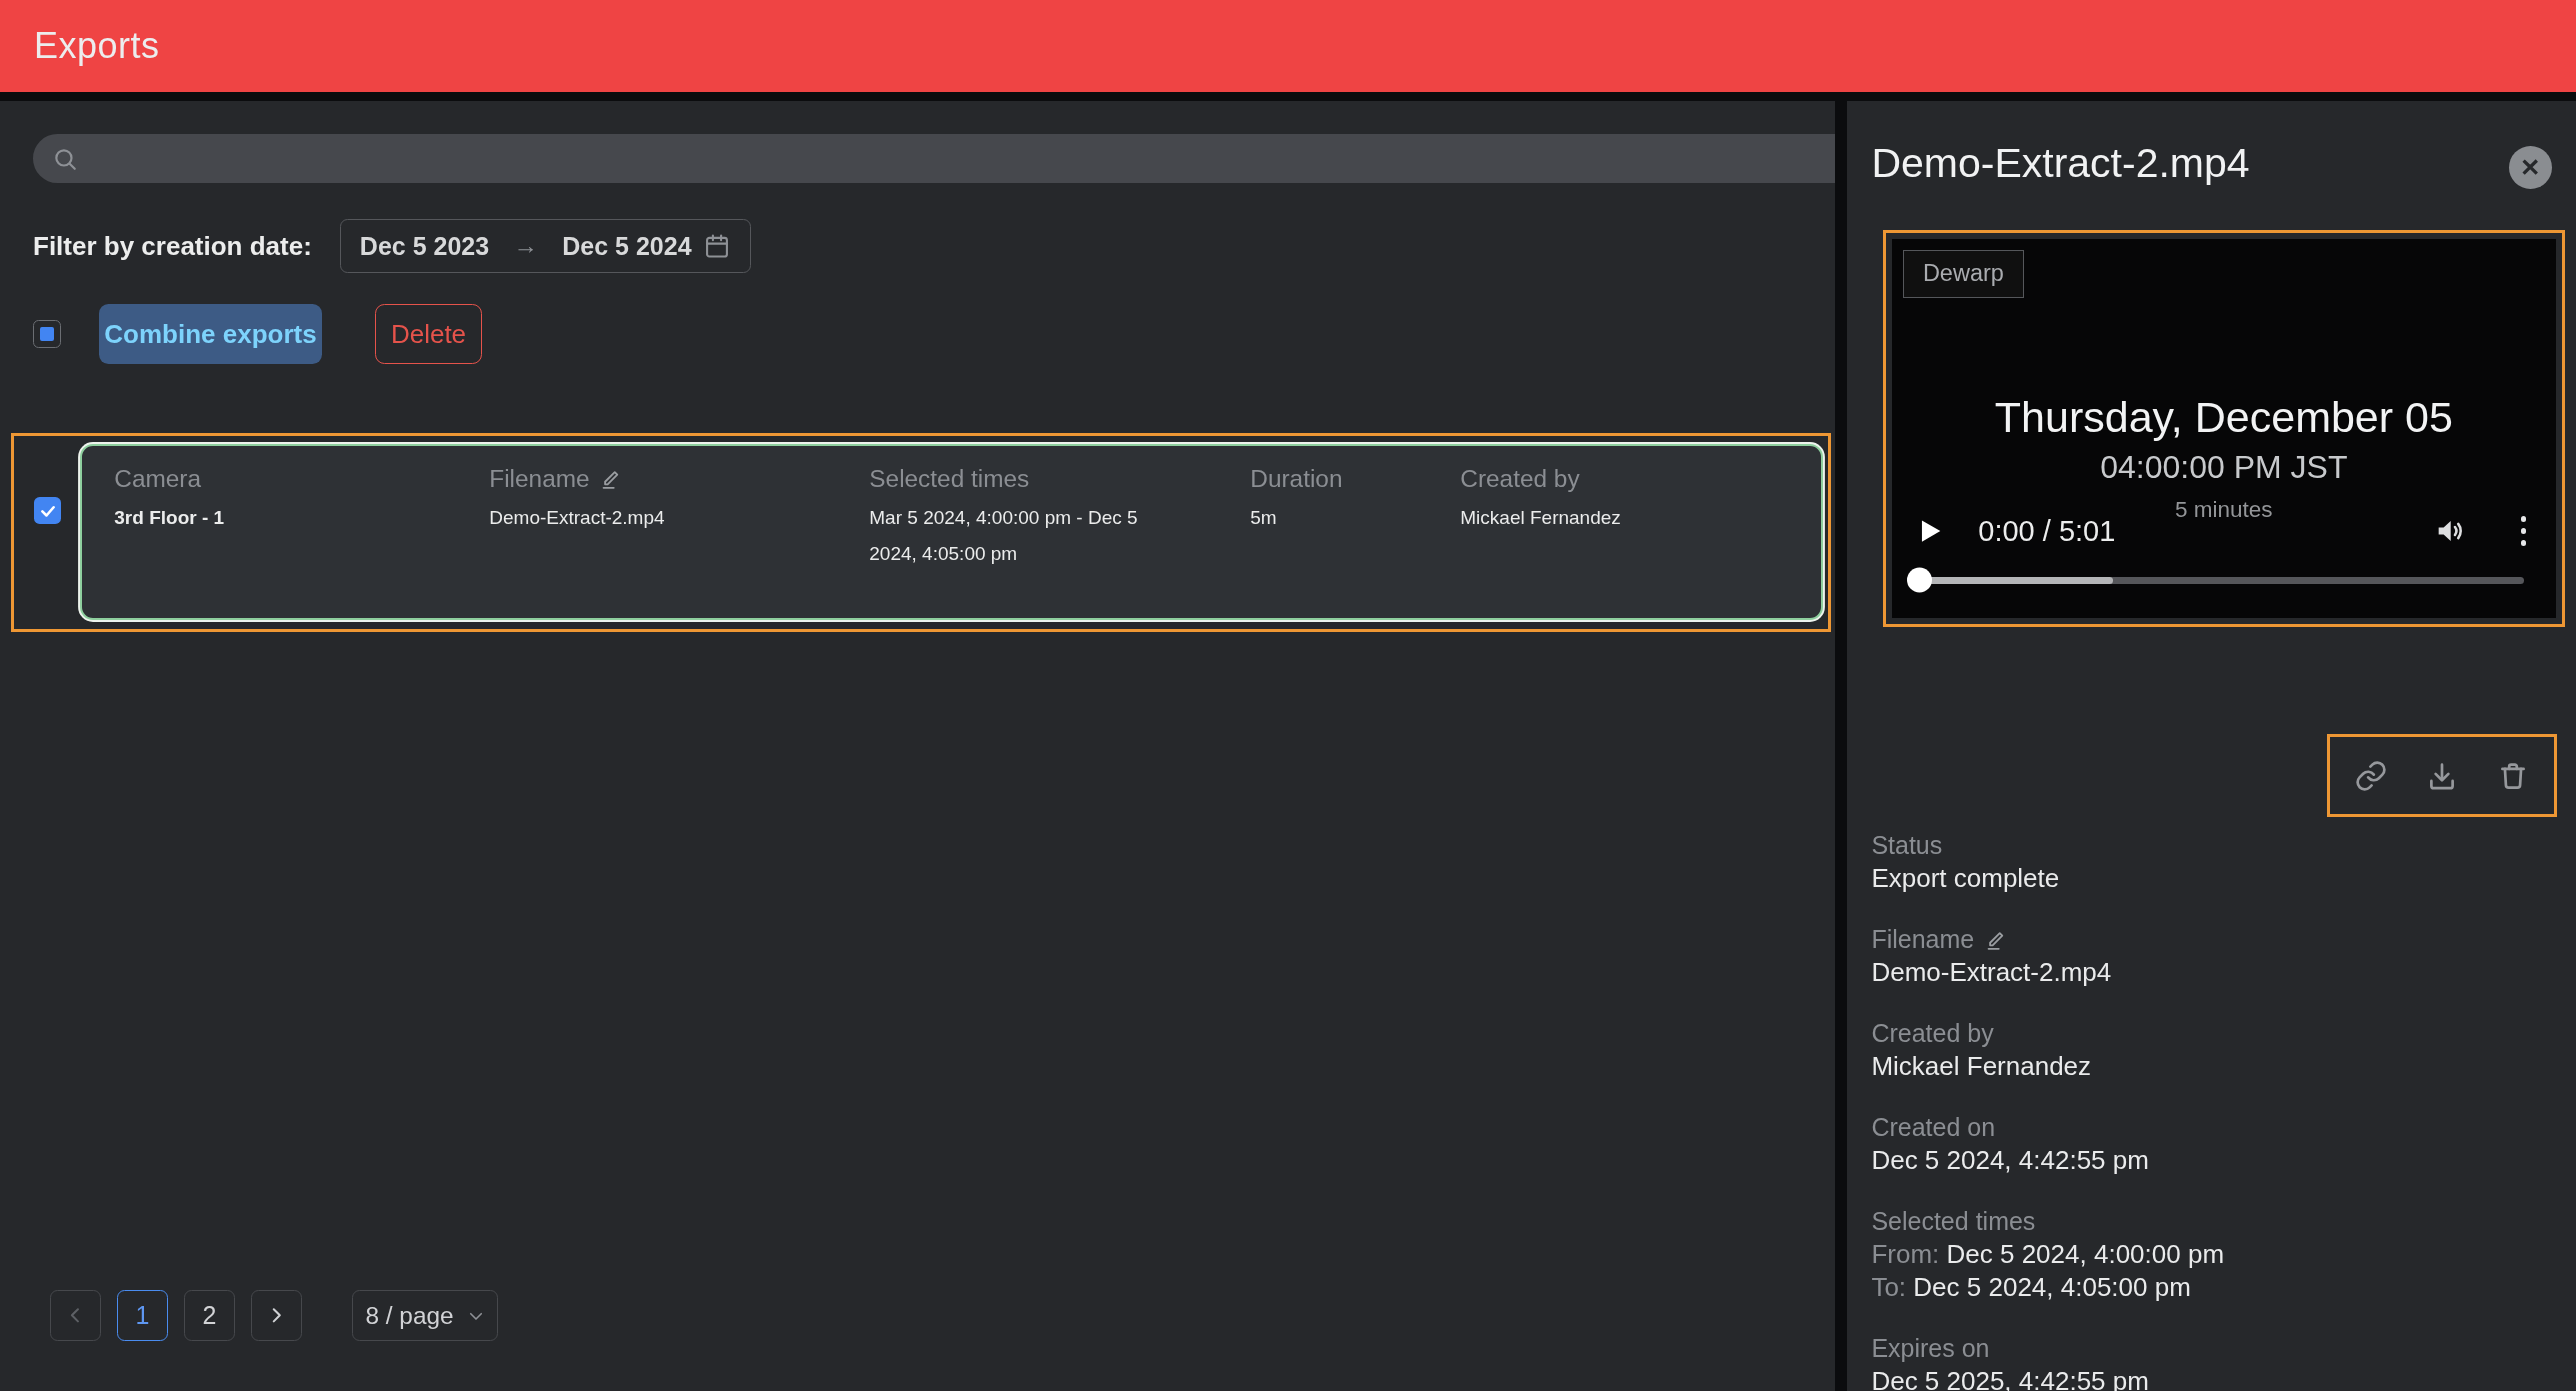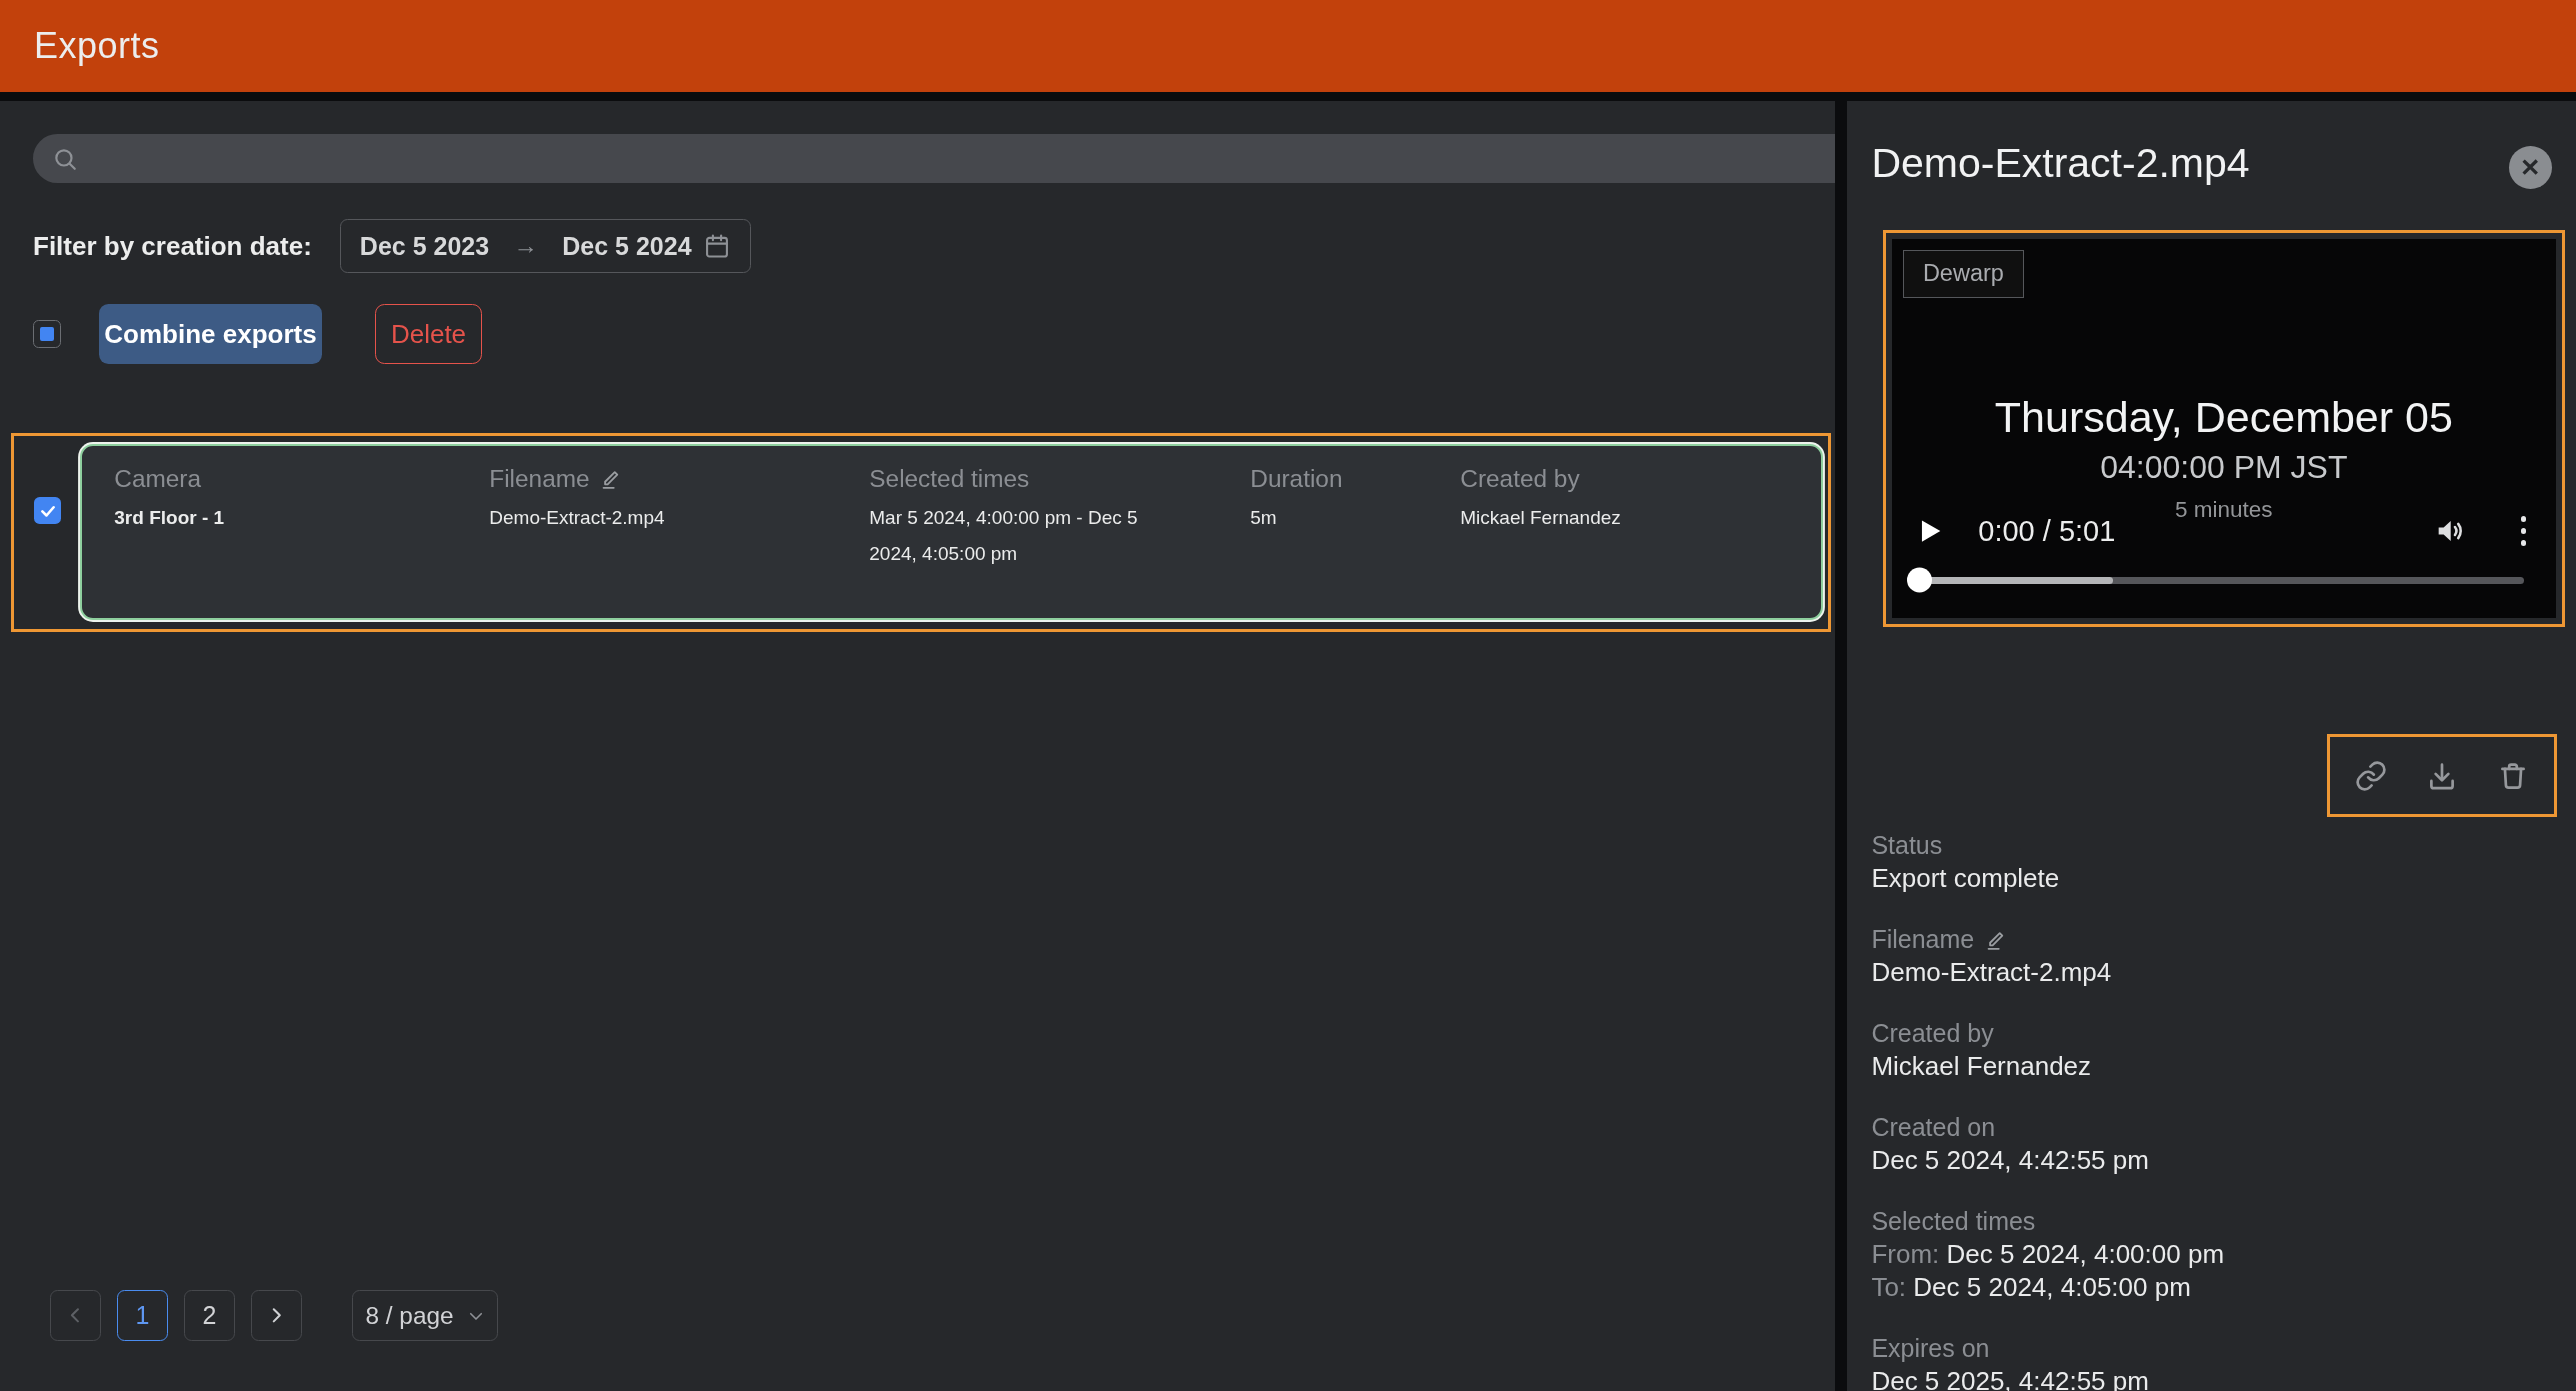--- a/index.html
+++ b/index.html
@@ -1,21 +1,21 @@
 <!DOCTYPE html>
 <html style="font-size:15px"><head>
 <meta charset="utf-8">
 <style>
   * { margin:0; padding:0; box-sizing:border-box; }
   html,body { width:2576px; height:1391px; background:#0b0c0e; overflow:hidden;
               font-family:"Liberation Sans", sans-serif; }
   .stage { position:relative; width:2576px; height:1391px; }
 
   
-  .topbar { position:absolute; left:0; top:0; width:100%; height:92px; background:#c2410c; }
+  .topbar { position:absolute; left:0; top:0; width:100%; height:92px; background:#ef4444; }
   .topbar h1 { position:absolute; left:34px; top:50%; transform:translateY(-50%);
                font-size:36px; font-weight:500; color:#ecedee; letter-spacing:0.5px; }
 
   
   .panel { position:absolute; top:101px; bottom:0; background:#26282b; }
   .panel-left  { left:0; width:1835px; overflow:hidden; }
   .panel-right { left:1847px; right:0; overflow:hidden; }
 
   
   .search-bar { position:absolute; left:33px; right:0; top:33px; height:49px;
@@ -34,21 +34,21 @@
   .date-picker .arrow { color:#8e9196; margin:0 24.4px; font-size:24.4px; }
   .date-picker .spacer { flex:1; }
   .date-picker svg { width:28px; height:28px; color:#8e9196; }
 
   
   .actions-row { position:absolute; left:33px; top:203px; height:60px; display:flex; align-items:center; }
   .cb-indeterminate { width:28px; height:28px; border:1.9px solid #6b6e73; border-radius:5.6px;
                       background:#26282b; display:flex; align-items:center; justify-content:center; }
   .cb-indeterminate .inner { width:14px; height:14px; background:#4285f2; border-radius:1.9px; }
   .btn-combine { margin-left:38px; width:223px; height:60px; background:#3d5b85; border:none;
-                 border-radius:9.4px; color:#ffffff; font-family:inherit; font-size:26px; font-weight:600; }
+                 border-radius:9.4px; color:#7dd3fc; font-family:inherit; font-size:26px; font-weight:600; }
   .btn-delete  { margin-left:53px; width:107px; height:60px; background:transparent;
                  border:1.9px solid #e5534b; border-radius:9.4px; color:#e5534b;
                  font-family:inherit; font-size:26px; }
 
   
   .annotation { border:3.8px solid #ee9734; }
 
   
   .row-annotation { position:absolute; left:11.3px; top:332px; width:1820px; height:199px; }
   .row-checkbox { position:absolute; left:20px; top:61px; width:27px; height:27px;

